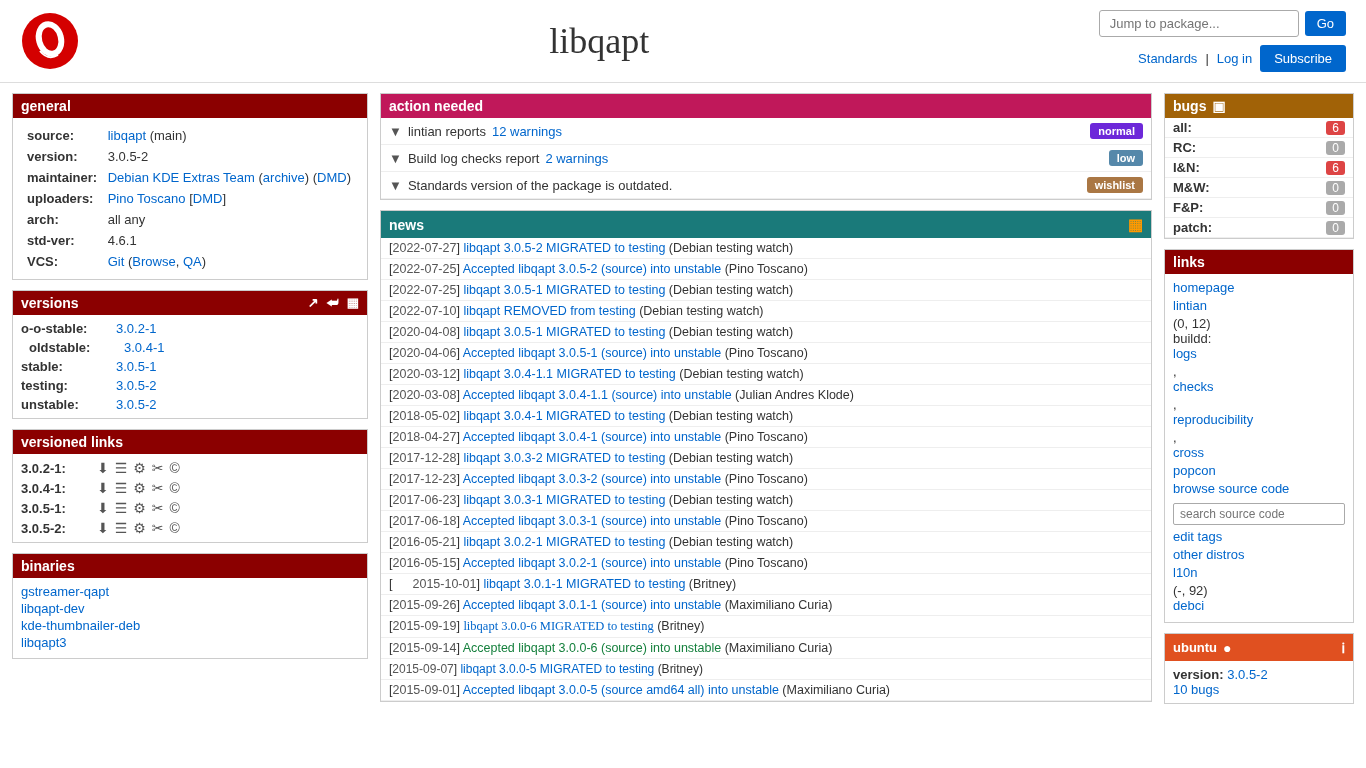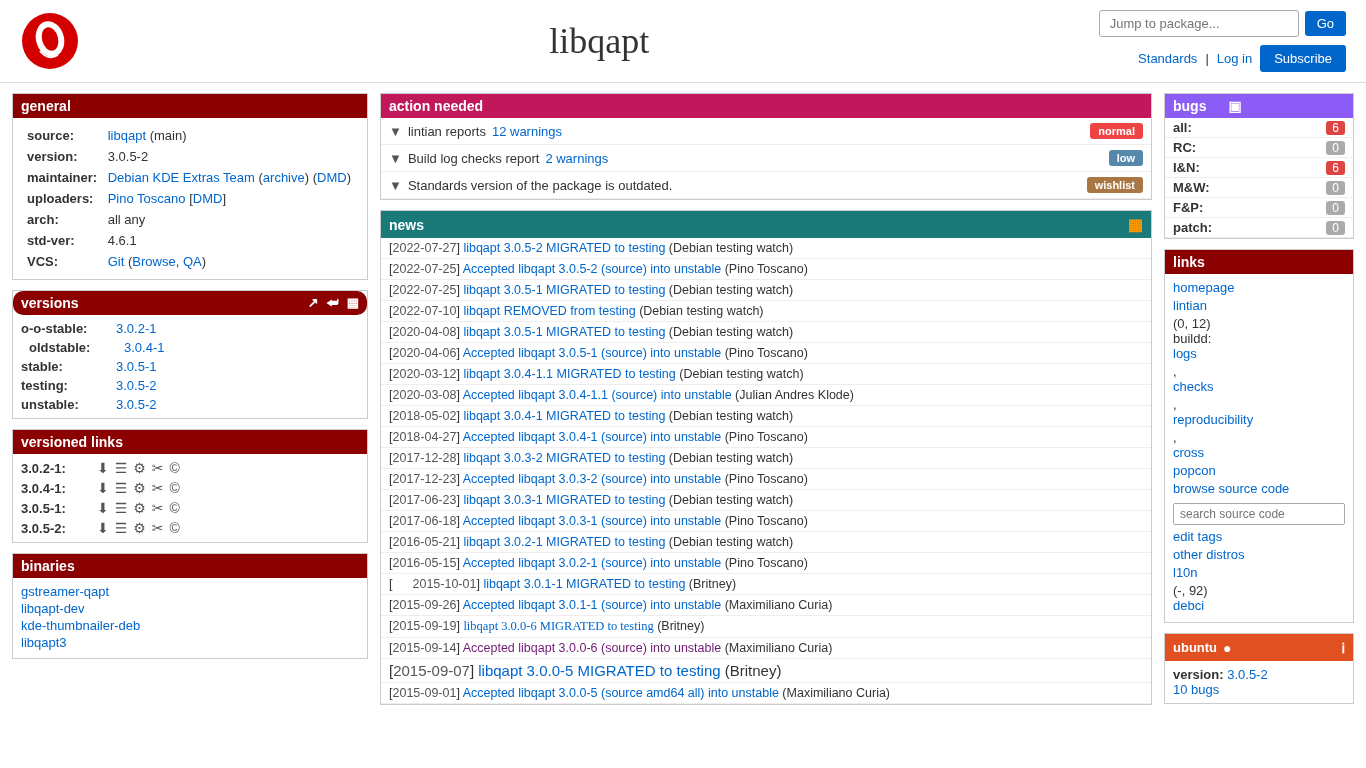--- a/index.html
+++ b/index.html
@@ -123,21 +123,21 @@
               (<a href="#">Browse</a>,
               <a href="#">QA</a>)
             </td>
           </tr>
         </tbody>
           </table>
       </div>
     </div>
 
     <div class="panel">
-      <div class="panel-header dark-red" style="display:flex;align-items:center;border-radius:10px;">
+      <div class="panel-header dark-red" style="display:flex;align-items:center;">
         <span>versions</span>
         <div class="panel-header-icons">
           <span style="color:#fff;font-size:13px;cursor:pointer;margin-left:6px;">↗</span>
           <span style="color:#fff;font-size:13px;cursor:pointer;margin-left:4px;">⮨</span>
           <span style="color:#fff;font-size:13px;cursor:pointer;margin-left:4px;">▦</span>
         </div>
       </div>
       <div class="panel-content" style="padding:4px 0;">
         <div id="versions-rows">
             <div style="display: flex; align-items: center; padding: 2px 8px;">
@@ -226,21 +226,21 @@
 
     <div class="panel">
       <div class="panel-header" style="background:#c0185a;">
         <span>action needed</span>
       </div>
       <div id="action-items">
           <div style="display: flex; align-items: center; padding: 5px 8px; border-bottom: 1px solid rgb(238, 238, 238); gap: 6px;">
             <span style="color:#555;cursor:pointer;">▼</span>
             <span>lintian reports</span> 
             <a href="#" style="color:#0066cc;">12 warnings</a>
-            <span style="margin-left:auto;padding:2px 8px;border-radius:3px;font-size:11px;font-weight:bold;color:#fff;background:#ef4444;">normal</span>
+            <span style="margin-left:auto;padding:2px 8px;border-radius:3px;font-size:11px;font-weight:bold;color:#fff;background:#6d28d9;">normal</span>
           </div>
           <div style="display: flex; align-items: center; padding: 5px 8px; border-bottom: 1px solid rgb(238, 238, 238); gap: 6px;">
             <span style="color:#555;cursor:pointer;">▼</span>
             <span>Build log checks report</span> 
             <a href="#" style="color:#0066cc;">2 warnings</a>
             <span style="margin-left:auto;padding:2px 8px;border-radius:3px;font-size:11px;font-weight:bold;color:#fff;background:#5588aa;">low</span>
           </div>
           <div style="display: flex; align-items: center; padding: 5px 8px; border-bottom: 1px solid rgb(238, 238, 238); gap: 6px;">
             <span style="color:#555;cursor:pointer;">▼</span>
             <span>Standards version of the package is outdated.</span>
@@ -267,32 +267,32 @@
           <div style="padding: 3px 8px; border-bottom: 1px solid rgb(238, 238, 238); font-size: 12.5px;">[<span style="color:#555;">2018-04-27</span>] <a href="#" style="color:#0066cc;">Accepted libqapt 3.0.4-1 (source) into unstable</a> <span>(Pino Toscano)</span></div>
           <div style="padding: 3px 8px; border-bottom: 1px solid rgb(238, 238, 238); font-size: 12.5px;">[<span style="color:#555;">2017-12-28</span>] <a href="#" style="color:#0066cc;">libqapt 3.0.3-2 MIGRATED to testing</a> <span>(Debian testing watch)</span></div>
           <div style="padding: 3px 8px; border-bottom: 1px solid rgb(238, 238, 238); font-size: 12.5px;">[<span style="color:#555;">2017-12-23</span>] <a href="#" style="color:#0066cc;">Accepted libqapt 3.0.3-2 (source) into unstable</a> <span>(Pino Toscano)</span></div>
           <div style="padding: 3px 8px; border-bottom: 1px solid rgb(238, 238, 238); font-size: 12.5px;">[<span style="color:#555;">2017-06-23</span>] <a href="#" style="color:#0066cc;">libqapt 3.0.3-1 MIGRATED to testing</a> <span>(Debian testing watch)</span></div>
           <div style="padding: 3px 8px; border-bottom: 1px solid rgb(238, 238, 238); font-size: 12.5px;">[<span style="color:#555;">2017-06-18</span>] <a href="#" style="color:#0066cc;">Accepted libqapt 3.0.3-1 (source) into unstable</a> <span>(Pino Toscano)</span></div>
           <div style="padding: 3px 8px; border-bottom: 1px solid rgb(238, 238, 238); font-size: 12.5px;">[<span style="color:#555;">2016-05-21</span>] <a href="#" style="color:#0066cc;">libqapt 3.0.2-1 MIGRATED to testing</a> <span>(Debian testing watch)</span></div>
           <div style="padding: 3px 8px; border-bottom: 1px solid rgb(238, 238, 238); font-size: 12.5px;">[<span style="color:#555;">2016-05-15</span>] <a href="#" style="color:#0066cc;">Accepted libqapt 3.0.2-1 (source) into unstable</a> <span>(Pino Toscano)</span></div>
           <div style="padding: 3px 8px; border-bottom: 1px solid rgb(238, 238, 238); font-size: 12.5px;">[<span style="color:#555;margin-left:20px;">2015-10-01</span>] <a href="#" style="color:#0066cc;">libqapt 3.0.1-1 MIGRATED to testing</a> <span>(Britney)</span></div>
           <div style="padding: 3px 8px; border-bottom: 1px solid rgb(238, 238, 238); font-size: 12.5px;">[<span style="color:#555;">2015-09-26</span>] <a href="#" style="color:#0066cc;">Accepted libqapt 3.0.1-1 (source) into unstable</a> <span>(Maximiliano Curia)</span></div>
           <div style="padding: 3px 8px; border-bottom: 1px solid rgb(238, 238, 238); font-size: 12.5px;">[<span style="color:#555;">2015-09-19</span>] <a href="#" style="color:#0066cc;font-family:Liberation Serif, serif;">libqapt 3.0.0-6 MIGRATED to testing</a> <span>(Britney)</span></div>
-          <div style="padding: 3px 8px; border-bottom: 1px solid rgb(238, 238, 238); font-size: 12.5px;">[<span style="color:#555;">2015-09-14</span>] <a href="#" style="color:#701a75;">Accepted libqapt 3.0.0-6 (source) into unstable</a> <span>(Maximiliano Curia)</span></div>
-          <div style="padding: 3px 8px; border-bottom: 1px solid rgb(238, 238, 238); font-size: 15px;">[<span style="color:#555;">2015-09-07</span>] <a href="#" style="color:#0066cc;">libqapt 3.0.0-5 MIGRATED to testing</a> <span>(Britney)</span></div>
+          <div style="padding: 3px 8px; border-bottom: 1px solid rgb(238, 238, 238); font-size: 12.5px;">[<span style="color:#555;">2015-09-14</span>] <a href="#" style="color:#15803d;">Accepted libqapt 3.0.0-6 (source) into unstable</a> <span>(Maximiliano Curia)</span></div>
+          <div style="padding: 3px 8px; border-bottom: 1px solid rgb(238, 238, 238); font-size: 12px;">[<span style="color:#555;">2015-09-07</span>] <a href="#" style="color:#0066cc;">libqapt 3.0.0-5 MIGRATED to testing</a> <span>(Britney)</span></div>
           <div style="padding: 3px 8px; border-bottom: 1px solid rgb(238, 238, 238); font-size: 12.5px;">[<span style="color:#555;">2015-09-01</span>] <a href="#" style="color:#0066cc;">Accepted libqapt 3.0.0-5 (source amd64 all) into unstable</a> <span>(Maximiliano Curia)</span></div>
         </div>
     </div>
 
   </div>
 
   <div id="right-col">
 
     <div class="panel">
-      <div class="panel-header" style="background:#8b5cf6;display:flex;align-items:center;gap:22px;">
+      <div class="panel-header" style="background:#a16207;display:flex;align-items:center;gap:6px;">
         <span>bugs</span>
         <span style="cursor:pointer;">▣</span>
       </div>
       <div id="bugs-table" style="padding:0;">
           <div style="display: flex; justify-content: space-between; align-items: center; padding: 2px 8px; border-bottom: 1px solid rgb(238, 238, 238);">
             <span style="font-weight:bold;">all:</span>
             <span style="background:#d44;color:#fff;border-radius:3px;padding:0 6px;font-size:12px;cursor:pointer;">6</span>
           </div>
           <div style="display: flex; justify-content: space-between; align-items: center; padding: 2px 8px; border-bottom: 1px solid rgb(238, 238, 238);">
             <span style="font-weight:bold;">RC:</span>

